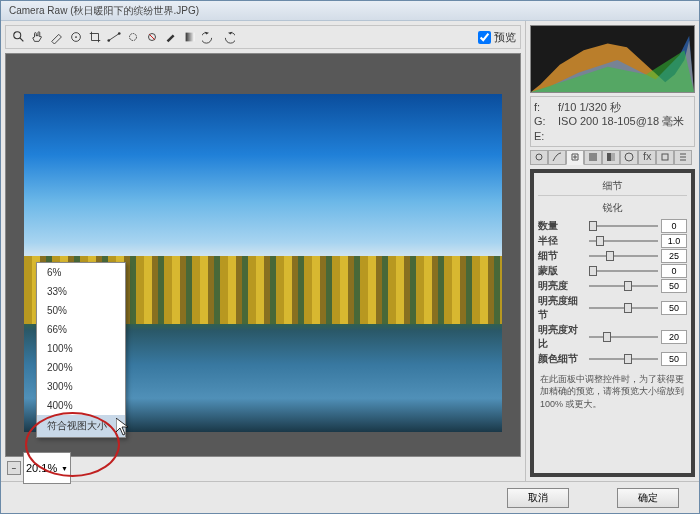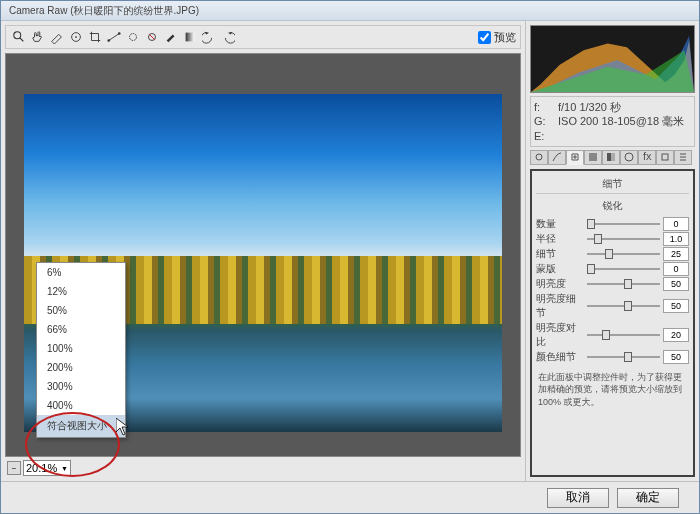--- a/index.html
+++ b/index.html
@@ -9,47 +9,47 @@
 .main{display:flex;height:460px;}
 .left{flex:1;display:flex;flex-direction:column;padding:4px;}
 .toolbar{height:24px;background:#e8e8e8;border:1px solid #c5c5c5;display:flex;align-items:center;padding:0 4px;gap:1px;margin-bottom:4px;}
 .tool{width:18px;height:18px;display:flex;align-items:center;justify-content:center;cursor:pointer;border:1px solid transparent;}
 .tool svg{width:14px;height:14px;}
 .preview-chk{margin-left:auto;display:flex;align-items:center;gap:3px;font-size:10px;color:#333;}
 .canvas-wrap{flex:1;background:#585858;border:1px solid #888;position:relative;overflow:hidden;}
 .photo{position:absolute;top:40px;left:18px;width:478px;height:338px;background:linear-gradient(180deg,#0a4d9c 0%,#2080d8 18%,#6cb8e8 32%,#a8d4f0 44%,#d0e4f0 48%,#c8a830 50%,#d8b840 55%,#b8a030 62%,#386838 66%,#2a5868 70%,#3878a0 80%,#5090b8 90%,#1a3848 100%);}
 .trees{position:absolute;top:48%;left:0;width:100%;height:20%;background:repeating-linear-gradient(90deg,#b89820 0 8px,#d8b830 8px 16px,#887020 16px 22px,#486838 22px 28px);}
 .zoombar{height:18px;display:flex;align-items:center;padding:0 2px;margin-top:2px;position:relative;}
-.zoom-dd{width:48px;height:16px;border:1px solid #888;background:#fff;font-size:9px;padding:0 2px;display:flex;align-items:center;justify-content:space-between;}
+.zoom-dd{width:48px;height:32px;border:1px solid #888;background:#fff;font-size:9px;padding:0 2px;display:flex;align-items:center;justify-content:space-between;}
 .zoom-menu{position:absolute;bottom:18px;left:30px;width:90px;background:#fff;border:1px solid #888;box-shadow:2px 2px 4px rgba(0,0,0,0.3);z-index:10;}
 .zoom-menu div{padding:4px 10px;font-size:10px;color:#333;cursor:pointer;}
 .zoom-menu .sel{background:#c8d8e8;}
 .circle{position:absolute;left:20px;bottom:0px;width:95px;height:65px;border:2px solid #c02020;border-radius:50%;pointer-events:none;z-index:11;}
 .cursor{position:absolute;left:110px;bottom:20px;z-index:12;}
 .right{width:174px;background:#e8e8e8;border-left:1px solid #c0c0c0;padding:4px;display:flex;flex-direction:column;gap:3px;}
 .histo{height:68px;background:#1a1a1a;border:1px solid #888;position:relative;overflow:hidden;}
 .histo-curve{position:absolute;bottom:0;left:0;width:100%;height:100%;}
 .meta{background:#e8e8e8;border:1px solid #c0c0c0;padding:3px;font-size:9px;color:#444;line-height:1.3;}
 .meta-row{display:flex;}
 .meta-row span:first-child{width:24px;}
 .tabstrip{height:16px;display:flex;gap:0;}
 .tab{width:18px;height:15px;border:1px solid #a8a8a8;background:#d8d8d8;display:flex;align-items:center;justify-content:center;cursor:pointer;}
 .tab.active{background:#f0f0f0;border-bottom:1px solid #f0f0f0;}
-.panel{flex:1;border:2px solid #404040;background:#e8e8e8;padding:4px;overflow:hidden;}
+.panel{flex:1;border:4px solid #404040;background:#e8e8e8;padding:4px;overflow:hidden;}
 .panel-title{text-align:center;font-size:10px;color:#444;padding:2px;border-bottom:1px solid #c8c8c8;margin-bottom:3px;}
 .section-title{text-align:center;font-size:10px;color:#444;padding:2px;margin:2px 0;}
 .slider-row{display:flex;align-items:center;gap:3px;margin-bottom:1px;}
-.slider-row label{width:48px;font-size:10px;color:#444;text-align:left;}
+.slider-row label{width:48px;font-size:10px;color:#444;text-align:left;font-weight:bold;}
 .slider-track{flex:1;height:12px;position:relative;display:flex;align-items:center;}
 .slider-line{width:100%;height:2px;background:#a0a0a0;}
 .slider-thumb{position:absolute;width:8px;height:10px;background:#e0e0e0;border:1px solid #606060;top:1px;}
 .slider-val{width:26px;height:14px;border:1px solid #a0a0a0;background:#fff;font-size:9px;text-align:center;line-height:12px;}
 .hint{font-size:9px;color:#555;padding:6px 2px;line-height:1.4;}
 .footer{height:32px;display:flex;align-items:center;justify-content:flex-end;padding:0 20px;gap:8px;border-top:1px solid #c0c0c0;}
-.btn{min-width:62px;height:20px;border:1px solid #888;background:linear-gradient(#f8f8f8,#e0e0e0);font-size:12px;cursor:pointer;}
+.btn{min-width:62px;height:20px;border:1px solid #888;background:linear-gradient(#f8f8f8,#e0e0e0);font-size:10px;cursor:pointer;margin-left:40px;}
 </style>
 </head>
 <body>
 
 <div class="window">
   <div class="titlebar">Camera Raw (秋日暖阳下的缤纷世界.JPG)</div>
 
   <div class="main">
     <div class="left">
       <div class="toolbar">
@@ -131,21 +131,21 @@
           <span>预览</span>
         </div>
       </div>
 
       <div class="canvas-wrap">
         <div class="photo">
           <div class="trees"></div>
         </div>
         <div class="zoom-menu" id="zoom-menu">
             <div>6%</div>
-            <div>12%</div>
+            <div>33%</div>
             <div>50%</div>
             <div>66%</div>
             <div>100%</div>
             <div>200%</div>
             <div>300%</div>
             <div>400%</div>
             <div class="sel">符合视图大小</div>
           </div>
         <svg class="cursor" width="14" height="18" viewBox="0 0 14 18">
             <path d="M0 0l0 14 4-4 3 7 2-1-3-7 6 0z" fill="#fff" stroke="#000" stroke-width="0.8"></path>

